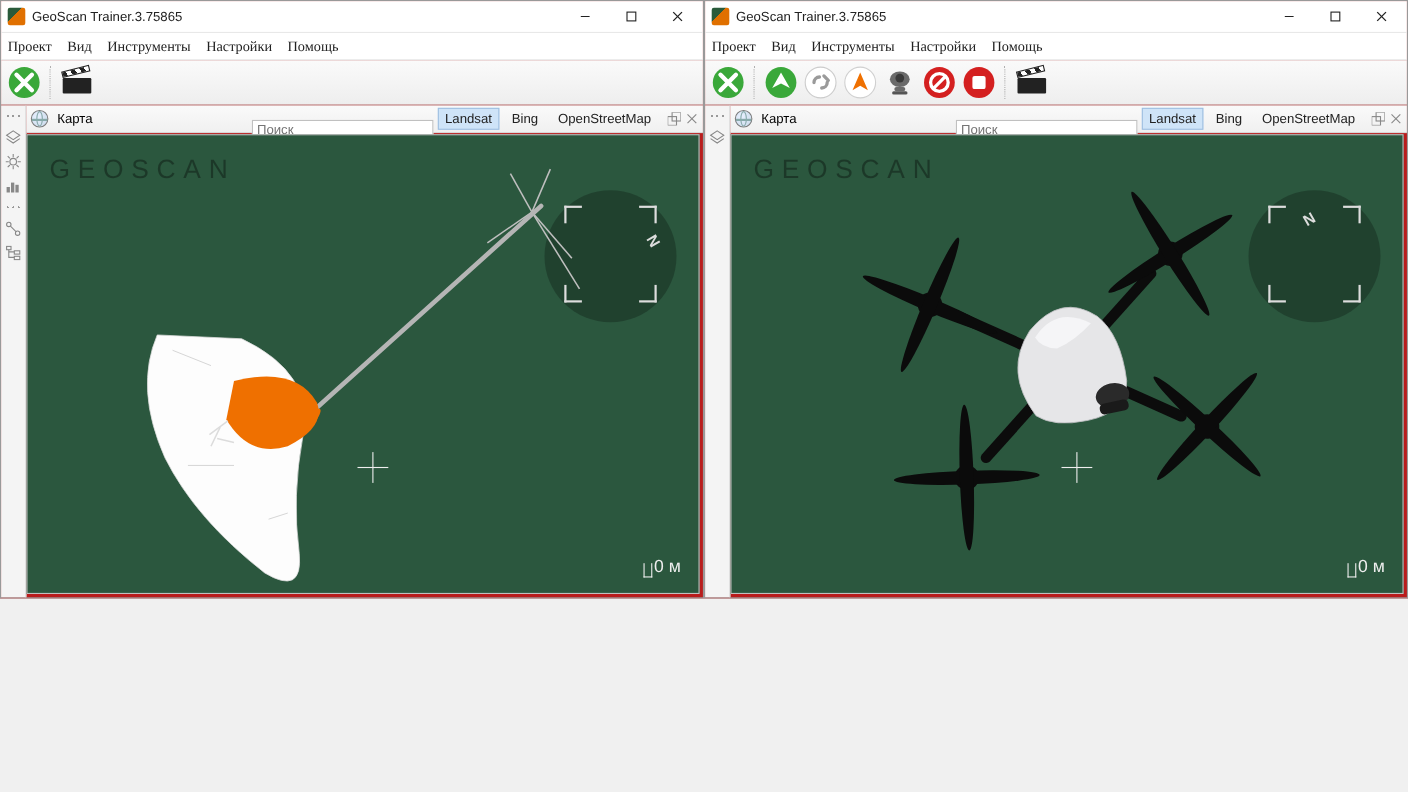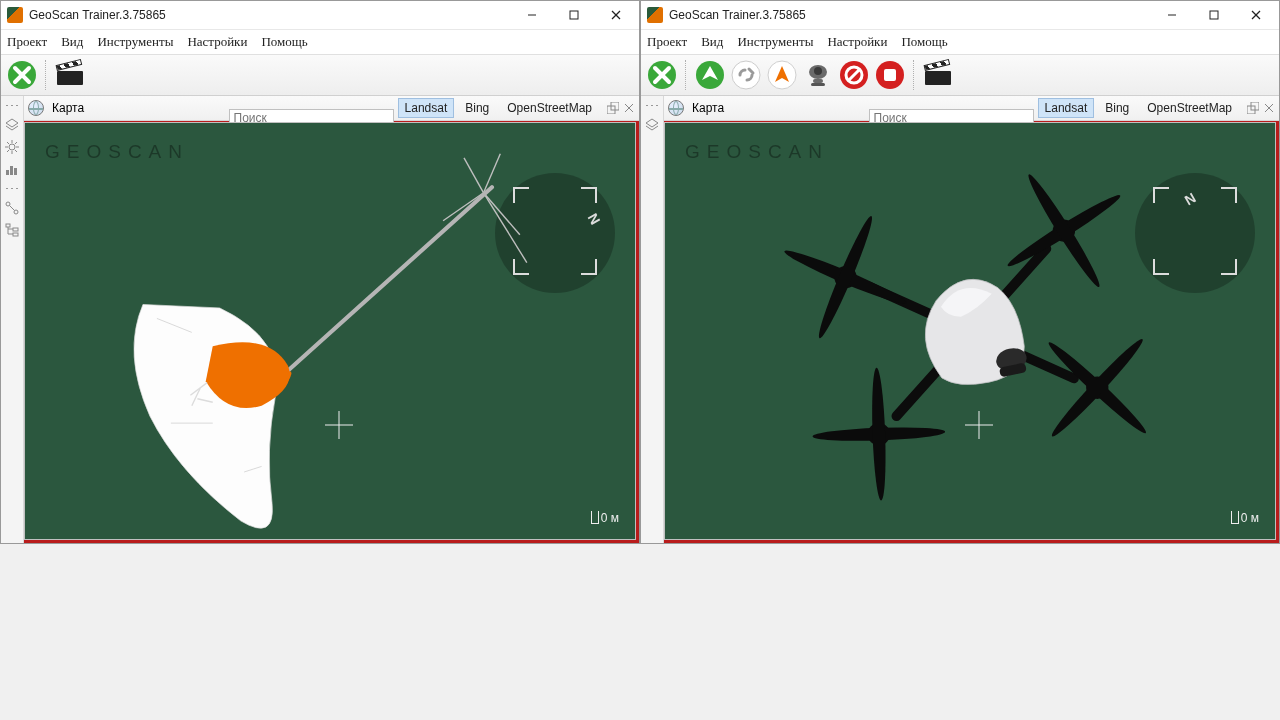--- a/index.html
+++ b/index.html
@@ -179,21 +179,21 @@
   .viewport {
     flex: 1;
     background: #2b573e;
     position: relative;
     overflow: hidden;
     border: 1px solid #c0c0c0;
     margin: 1px 3px 3px 0;
   }
   .watermark {
     position: absolute; top: 18px; left: 20px;
-    font-size: 19px; letter-spacing: 7px;
+    font-size: 24px; letter-spacing: 7px;
     color: rgba(0,0,0,0.35);
     font-weight: 500;
     font-family: Arial, sans-serif;
   }
   .compass {
     position: absolute; top: 50px; right: 20px;
     width: 120px; height: 120px;
     background: rgba(0,0,0,0.25);
     border-radius: 50%;
   }
@@ -209,22 +209,22 @@
     position: absolute;
     width: 28px; height: 28px;
   }
   .crosshair::before, .crosshair::after {
     content: ""; position: absolute; background: #eee;
   }
   .crosshair::before { left: 50%; top: 0; bottom: 0; width: 1px; transform: translateX(-0.5px); }
   .crosshair::after  { top: 50%; left: 0; right: 0; height: 1px; transform: translateY(-0.5px); }
   .scalebar {
     position: absolute; bottom: 14px; right: 16px;
-    color: #eee; font-size: 12px;
-    display: flex; align-items: flex-start; gap: 2px;
+    color: #eee; font-size: 16px;
+    display: flex; align-items: flex-end; gap: 2px;
   }
   .scalebar .bar {
     width: 6px; height: 12px;
     border-left: 1px solid #eee; border-right: 1px solid #eee; border-bottom: 1px solid #eee;
     position: relative;
   }
   
   .viewport svg.scene {
     position: absolute; inset: 0;
     width: 100%; height: 100%;

